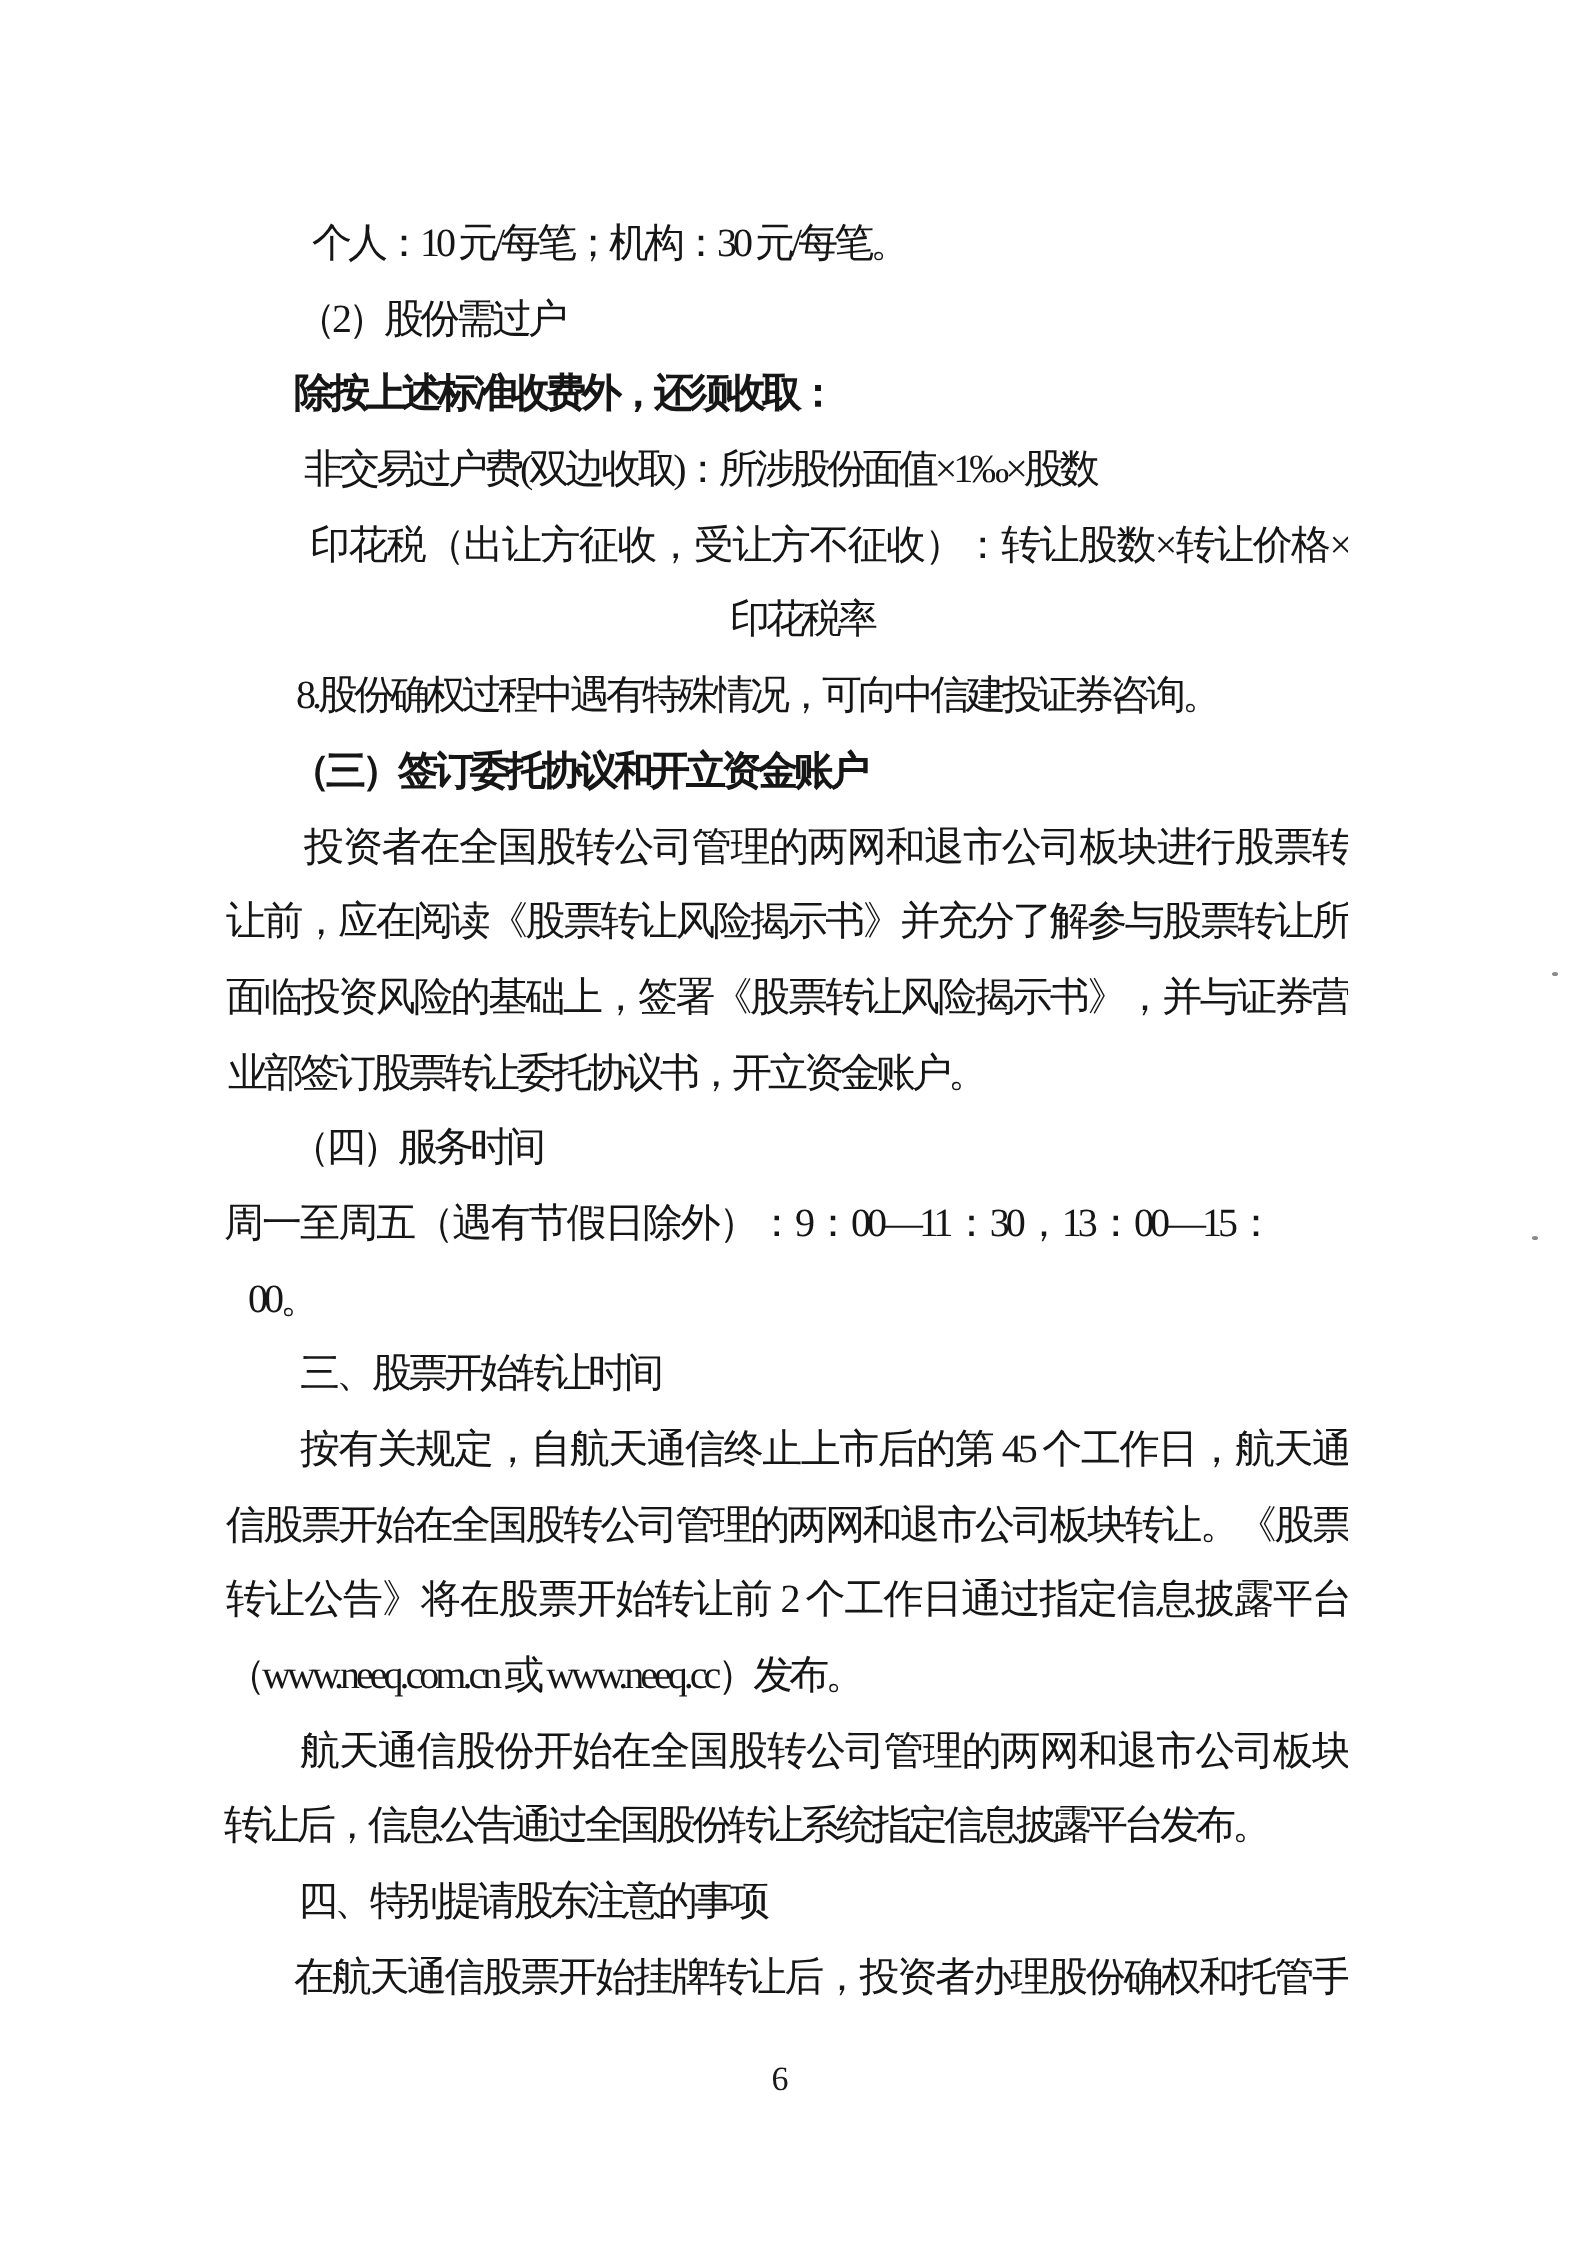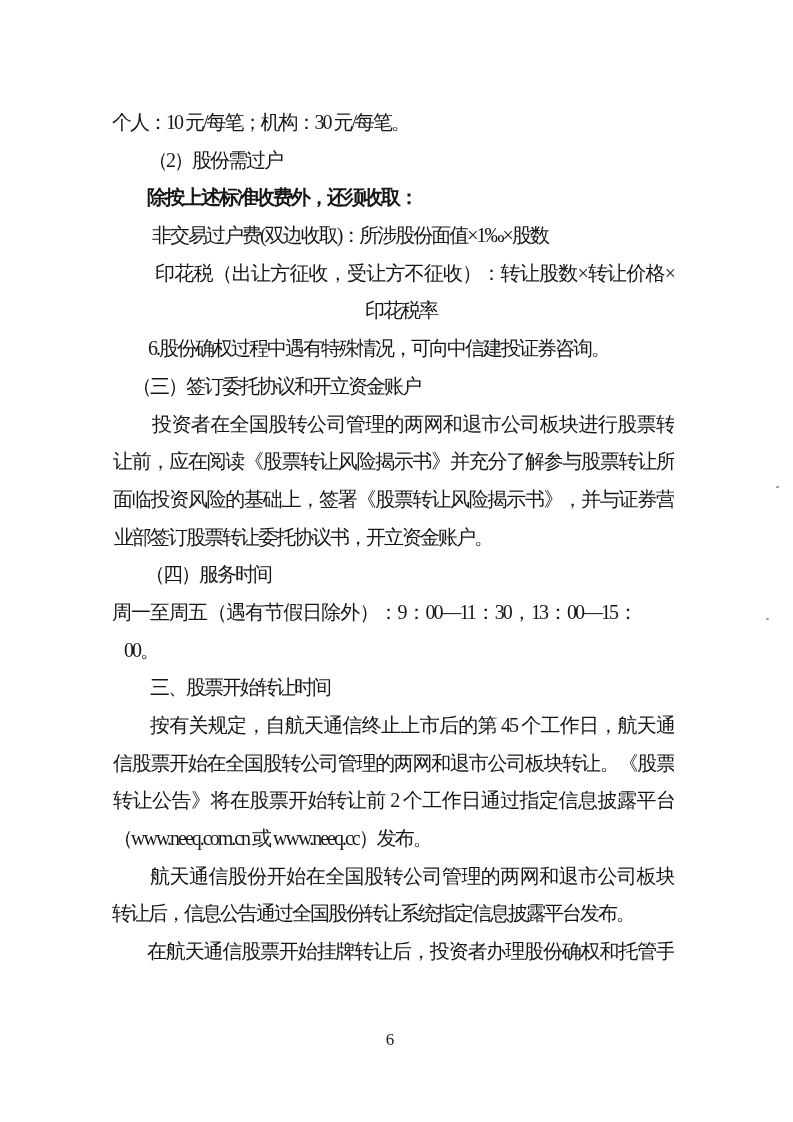--- a/index.html
+++ b/index.html
@@ -57,40 +57,41 @@
     border-radius: 50%;
   }
   .speck.s1 { left: 776px; top: 486px; width: 3px; height: 2px; }
   .speck.s2 { left: 766px; top: 618px; width: 3px; height: 2px; }
 </style>
 </head>
 <body>
 
 <div class="page">
   <div class="doc-body">
-      <div class="line" style="">个人：10 元/每笔；机构：30 元/每笔。</div>
+      <div class="line" style="margin-left: 44px;">个人：10 元/每笔；机构：30 元/每笔。</div>
       <div class="line" style="margin-left: 36px;">（2）股份需过户</div>
       <div class="line" style="margin-left: 35px; font-weight: bold;">除按上述标准收费外，还须收取：</div>
       <div class="line" style="margin-left: 40px; font-family: Liberation Serif, serif;">非交易过户费(双边收取)：所涉股份面值×1‰×股数</div>
       <div class="line just" style="margin-left: 43px; width: calc(100% - 43px);">印花税（出让方征收，受让方不征收）：转让股数×转让价格×</div>
       <div class="line" style="margin-left: 16px; text-align: center;">印花税率</div>
-      <div class="line" style="margin-left: 36px;">6.股份确权过程中遇有特殊情况，可向中信建投证券咨询。</div>
-      <div class="line" style="margin-left: 20px;">（三）签订委托协议和开立资金账户</div>
+      <div class="line" style="margin-left: 36px;">8.股份确权过程中遇有特殊情况，可向中信建投证券咨询。</div>
+      <div class="line" style="margin-left: 33px; font-weight: bold;">（三）签订委托协议和开立资金账户</div>
       <div class="line just" style="margin-left: 40px; width: calc(100% - 40px);">投资者在全国股转公司管理的两网和退市公司板块进行股票转</div>
       <div class="line just" style="margin-left: 1px; width: calc(100% - 1px);">让前，应在阅读《股票转让风险揭示书》并充分了解参与股票转让所</div>
       <div class="line just" style="margin-left: 1px; width: calc(100% - 1px);">面临投资风险的基础上，签署《股票转让风险揭示书》，并与证券营</div>
       <div class="line" style="margin-left: 2px;">业部签订股票转让委托协议书，开立资金账户。</div>
       <div class="line" style="margin-left: 33px;">（四）服务时间</div>
       <div class="line just" style="width: calc(100% - 38px);">周一至周五（遇有节假日除外）：9：00—11：30，13：00—15：</div>
       <div class="line" style="margin-left: 12px;">00。</div>
       <div class="line" style="margin-left: 38px;">三、股票开始转让时间</div>
       <div class="line just" style="margin-left: 38px; width: calc(100% - 38px);">按有关规定，自航天通信终止上市后的第 45 个工作日，航天通</div>
       <div class="line just" style="margin-left: 1px; width: calc(100% - 1px);">信股票开始在全国股转公司管理的两网和退市公司板块转让。《股票</div>
       <div class="line just" style="margin-left: 1px; width: calc(100% - 1px);">转让公告》将在股票开始转让前 2 个工作日通过指定信息披露平台</div>
       <div class="line" style="margin-left: 1px;">（www.neeq.com.cn 或 www.neeq.cc）发布。</div>
       <div class="line just" style="margin-left: 38px; width: calc(100% - 38px);">航天通信股份开始在全国股转公司管理的两网和退市公司板块</div>
       <div class="line" style="margin-left: 0px;">转让后，信息公告通过全国股份转让系统指定信息披露平台发布。</div>
+      <div class="line" style="margin-left: 37px;">四、特别提请股东注意的事项</div>
       <div class="line just" style="margin-left: 35px; width: calc(100% - 35px);">在航天通信股票开始挂牌转让后，投资者办理股份确权和托管手</div>
     </div>
   <div class="page-number">6</div>
   <div class="speck s1"></div>
   <div class="speck s2"></div>
 </div>
 
 </body></html>

